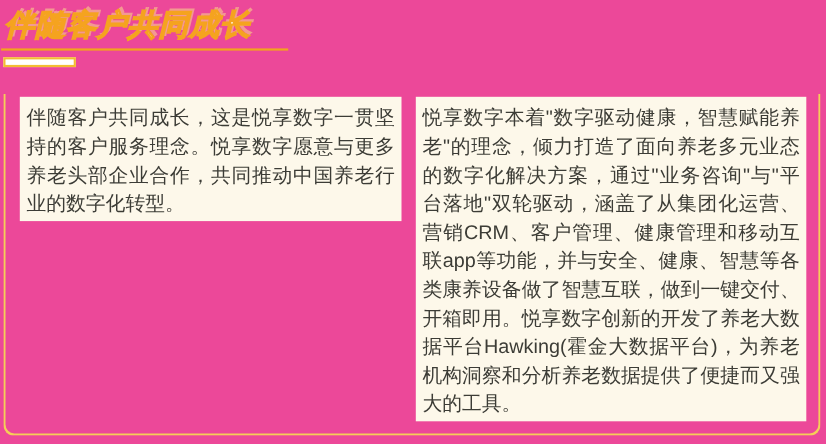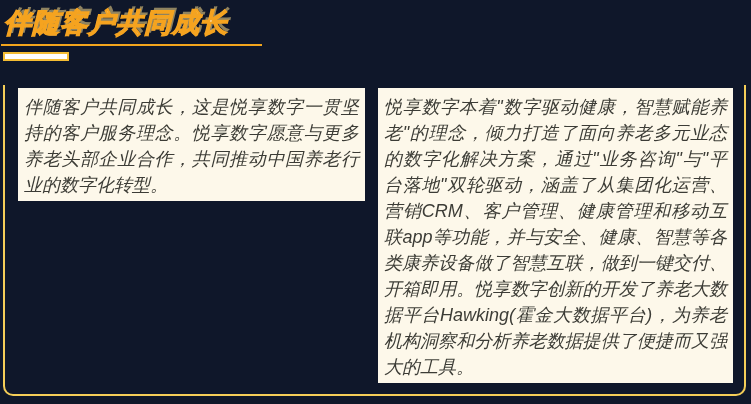--- a/index.html
+++ b/index.html
@@ -5,21 +5,21 @@
   html, body {
     margin: 0;
     padding: 0;
     background: #ffffff;
     font-family: "Liberation Sans", "DejaVu Sans", sans-serif;
   }
   #stage {
     position: relative;
     width: 751px;
     height: 404px;
-    background: #0f172a;
+    background: #ec4899;
     overflow: hidden;
   }
   
   #page-title {
     position: absolute;
     left: 4px;
     top: 6px;
     margin: 0;
     font-size: 27px;
     line-height: 34px;
@@ -67,21 +67,20 @@
     top: 88px;
     box-sizing: border-box;
     background: #fdf8ea;
     color: #3c3c36;
     font-size: 18px;
     line-height: 26px;
     text-align: justify;
     text-justify: inter-ideograph;
     padding: 6px 6px 3px 6px;
     margin: 0;
-    font-style: italic;
   }
   #panel-left {
     left: 18px;
     width: 347px;
   }
   #panel-right {
     left: 378px;
     width: 355px;
   }
 </style>

